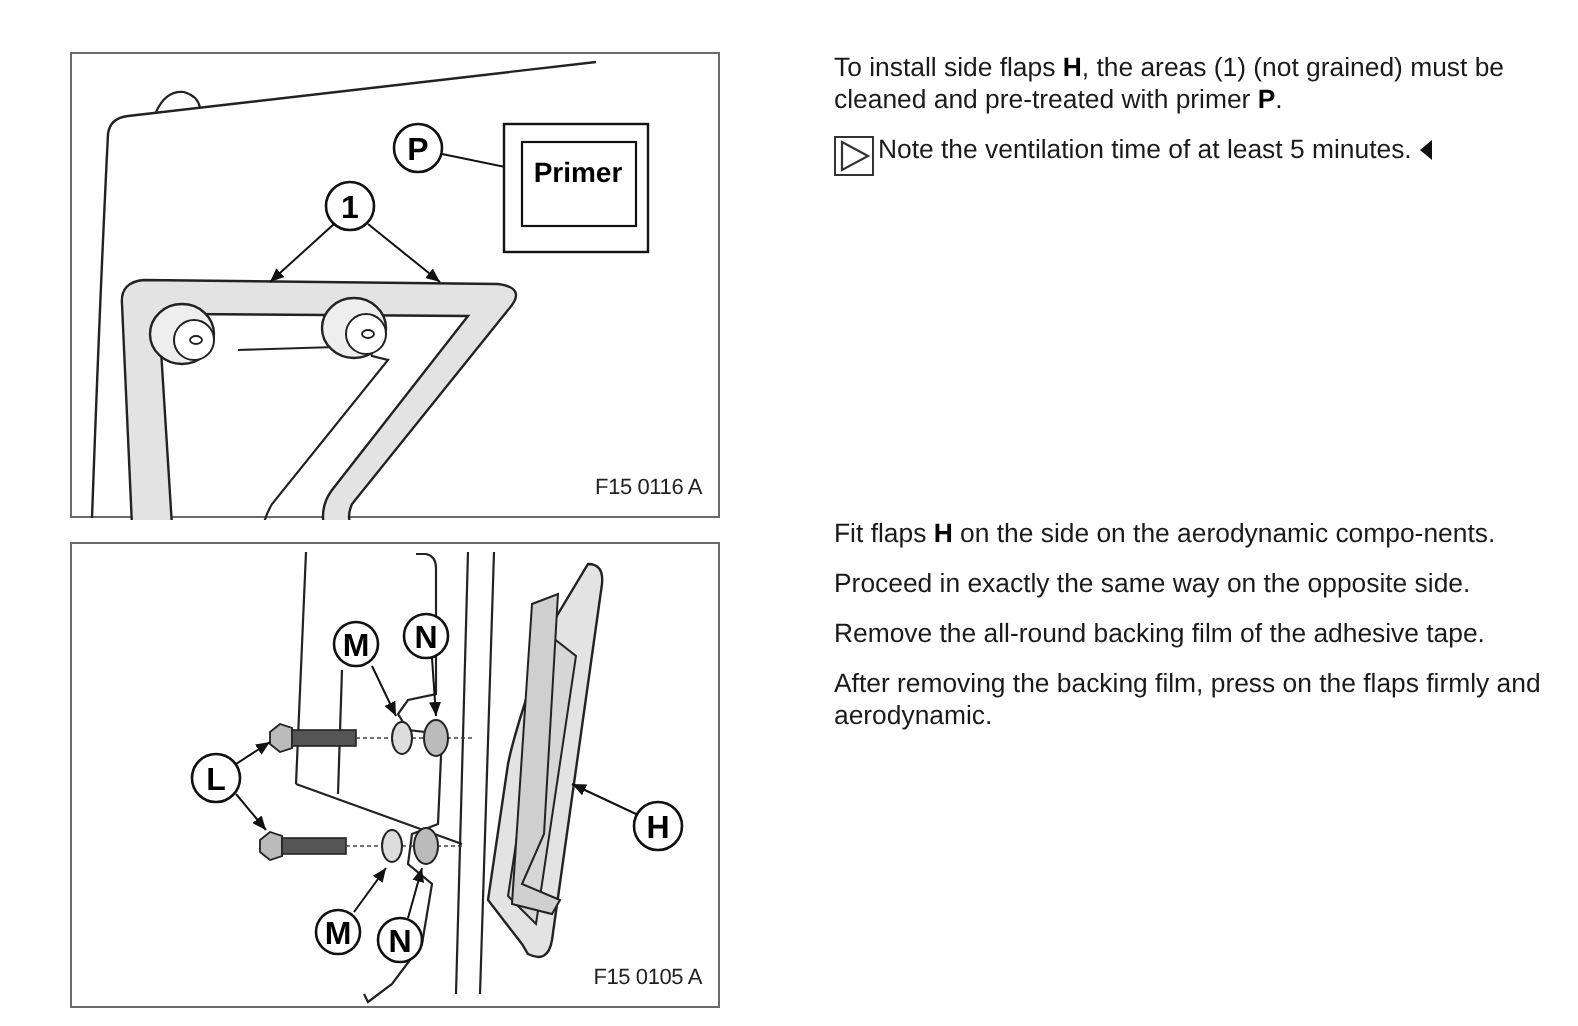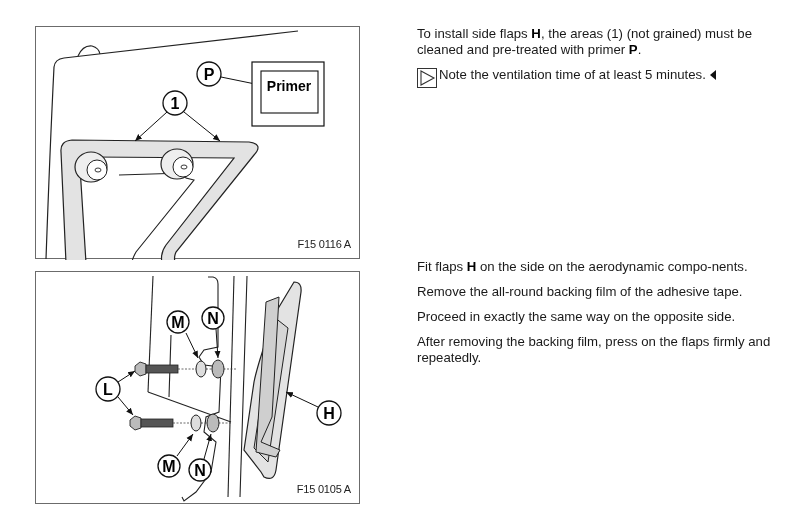--- a/index.html
+++ b/index.html
@@ -126,16 +126,16 @@
     <svg class="note-icon" viewBox="0 0 20 20">
       <rect x="0.5" y="0.5" width="19" height="19" fill="#fff" stroke="#333" stroke-width="1"></rect>
       <path d="M4,3 L17,10 L4,17 Z" fill="none" stroke="#333" stroke-width="1.1"></path>
     </svg>
     <span>Note the ventilation time of at least 5 minutes.</span><span class="end-mark"></span>
   </p>
 </div>
 
 <div class="txt" style="top:259px;">
   <p>Fit flaps <b>H</b> on the side on the aerodynamic compo-nents.</p>
+  <p>Proceed in exactly the same way on the opposite side.</p>
   <p>Remove the all-round backing film of the adhesive tape.</p>
-  <p>Proceed in exactly the same way on the opposite side.</p>
-  <p>After removing the backing film, press on the flaps firmly and repeatedly.</p>
+  <p>After removing the backing film, press on the flaps firmly and aerodynamic.</p>
 </div>
 
 </body></html>

